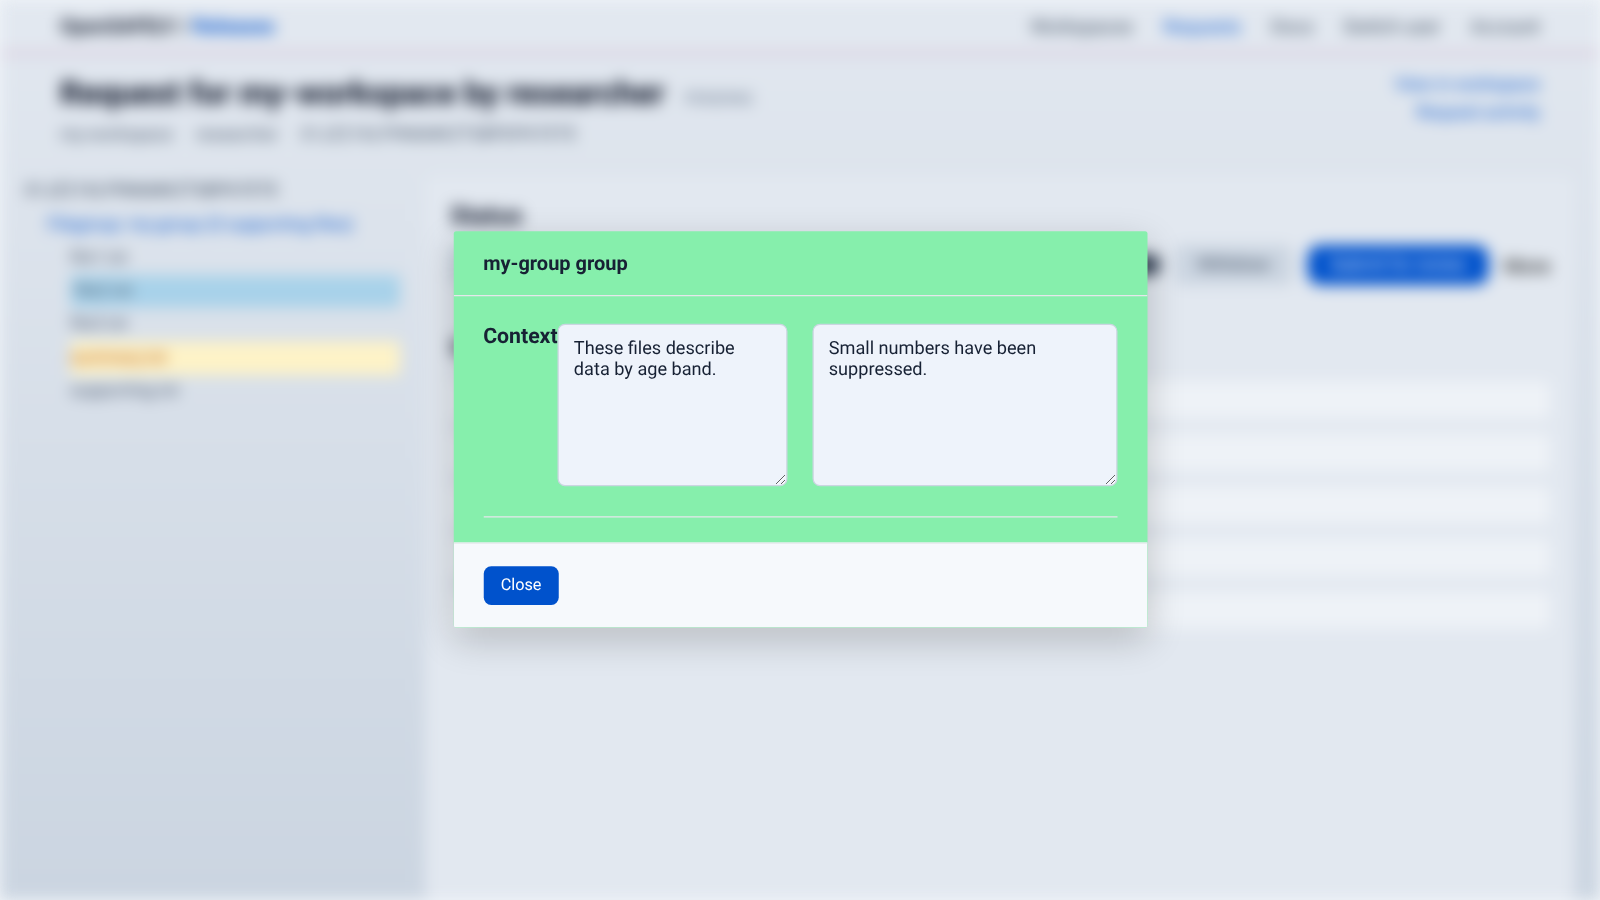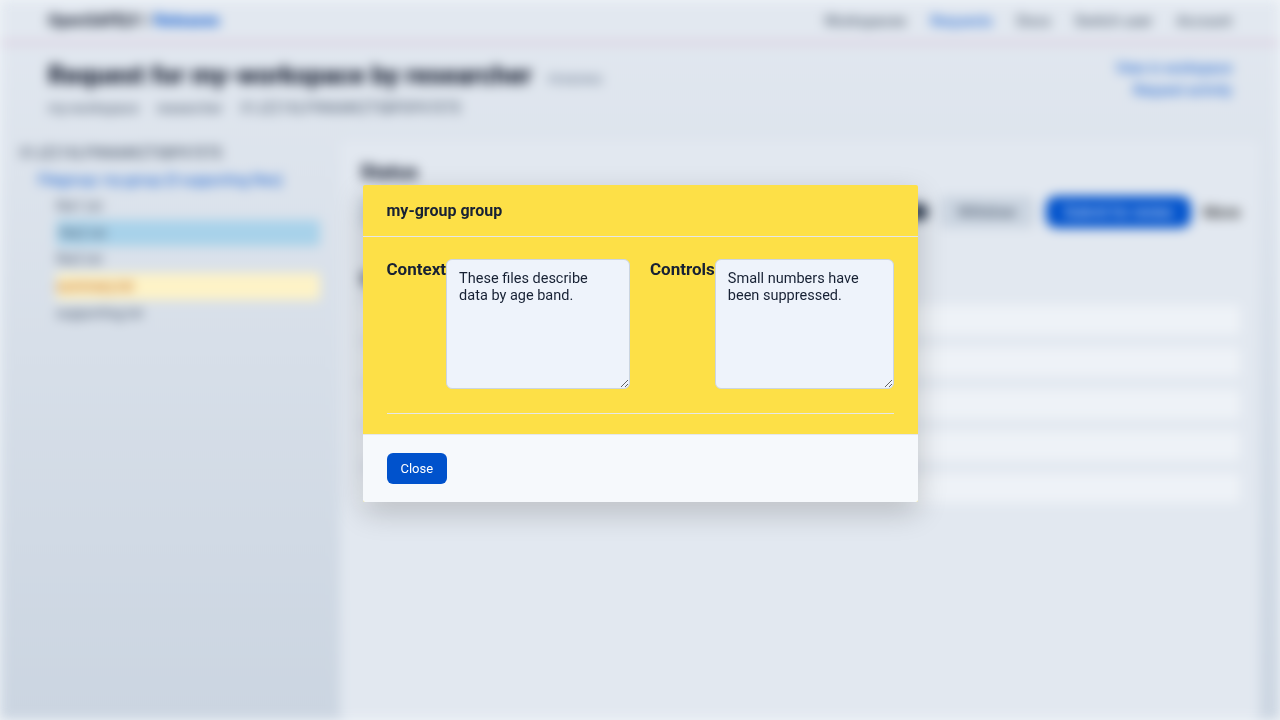--- a/index.html
+++ b/index.html
@@ -44,21 +44,21 @@
   .bg-content { margin-top: 40px; }
   .bg-content h3 { font-size: 18px; color: #0f172a; margin-bottom: 16px; }
   .bg-content .row { background: #eef2f7; height: 30px; border-radius: 4px; margin-bottom: 12px; }
 
   
   .overlay {
     position: absolute; inset: 0; display: flex; align-items: flex-start; justify-content: center;
     padding-top: 185px;
   }
   .modal {
-    width: 555px; background: #fde047; box-shadow: 0 10px 30px rgba(0,0,0,.2);
+    width: 555px; background: #86efac; box-shadow: 0 10px 30px rgba(0,0,0,.2);
     border-radius: 2px; overflow: hidden;
   }
   .modal-header {
     padding: 16px 24px; border-bottom: 1px solid #e5e7eb;
     font-weight: 700; font-size: 16px; color: #172134;
   }
   .modal-body {
     padding: 22px 24px 10px; display: flex; gap: 20px;
   }
   .col { flex: 1; display: flex; flex-direction: row; }
@@ -143,21 +143,20 @@
 
 <div class="overlay">
   <div class="modal">
     <div class="modal-header">my-group group</div>
     <div class="modal-body">
       <div class="col">
         <label>Context</label>
         <textarea style="">These files describe data by age band.</textarea>
       </div>
       <div class="col">
-        <label>Controls</label>
         <textarea style="">Small numbers have been suppressed.</textarea>
       </div>
     </div>
     <div class="modal-sep"></div>
     <div class="modal-footer">
       <button class="btn-primary">Close</button>
     </div>
   </div>
 </div>
 

